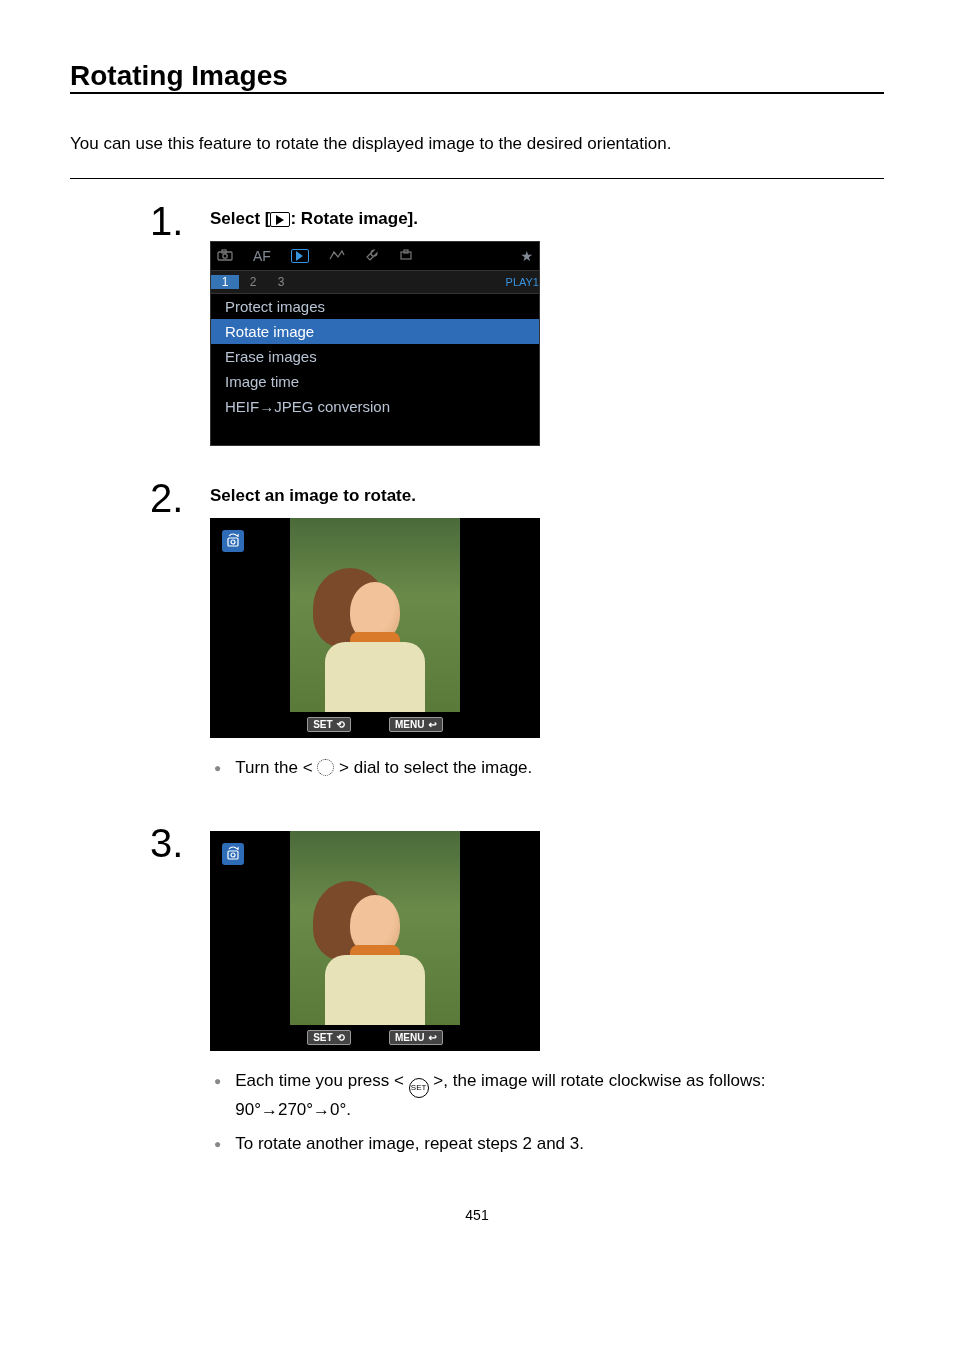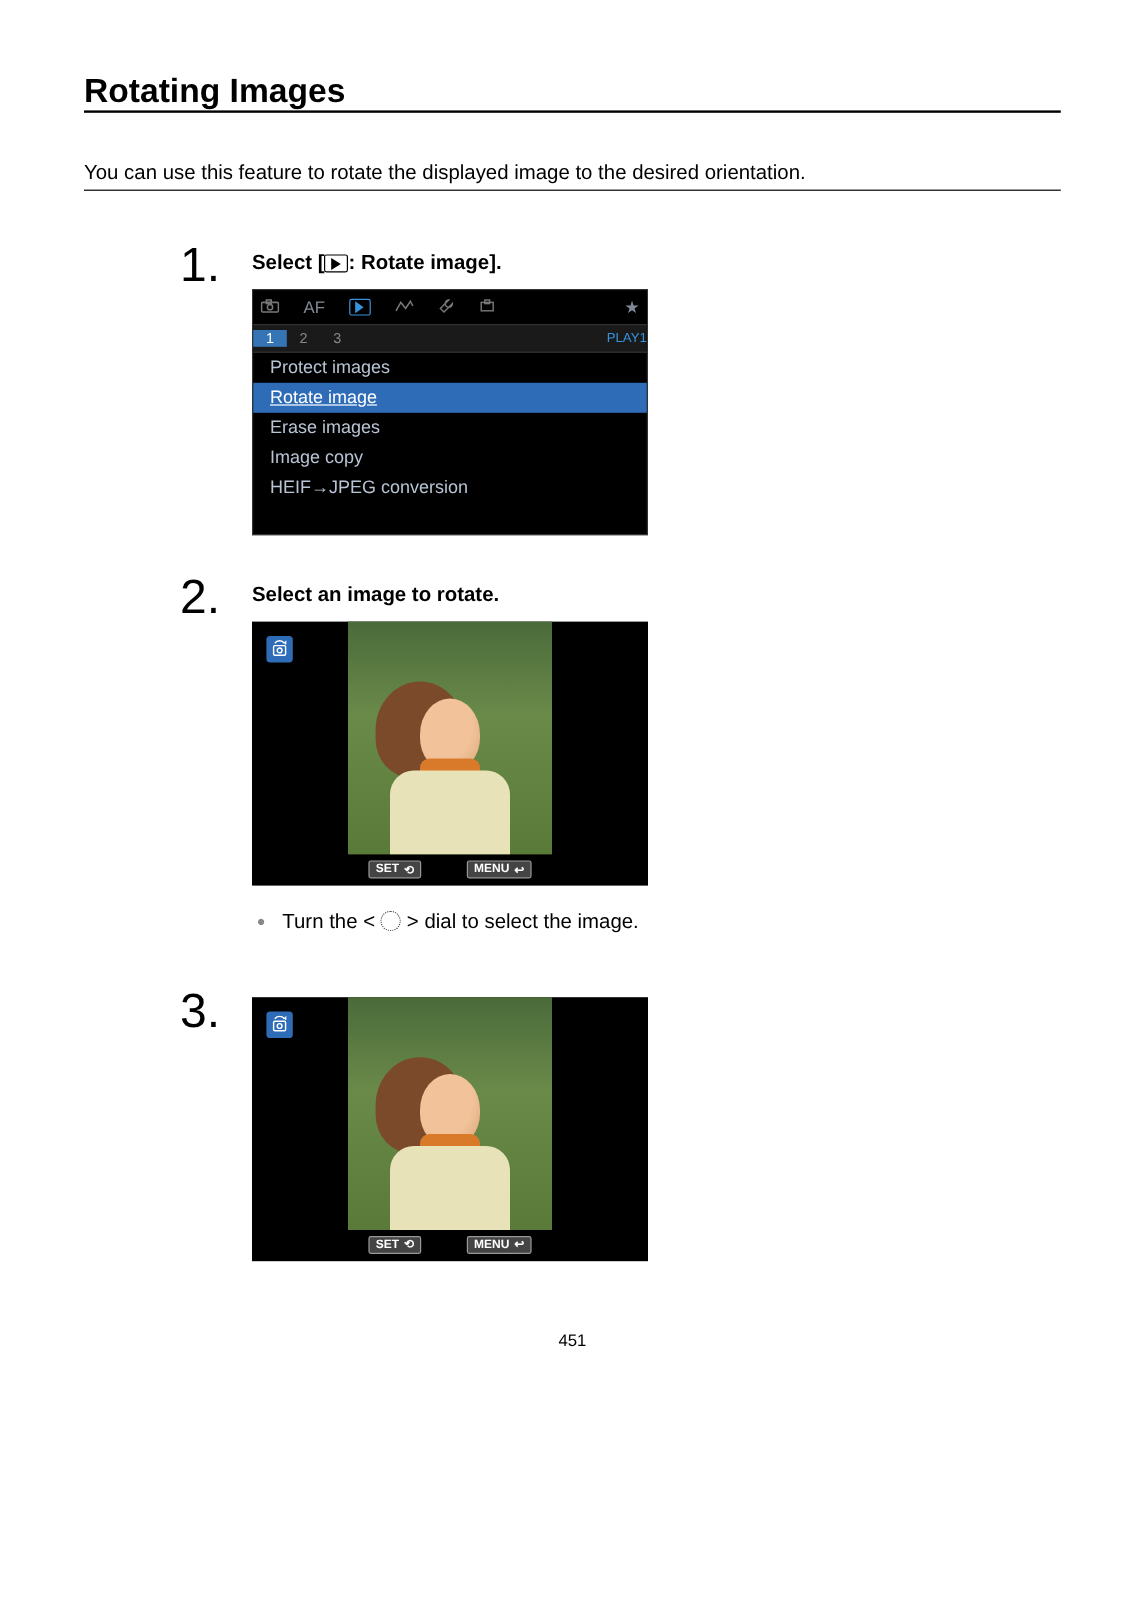--- a/index.html
+++ b/index.html
@@ -14,23 +14,23 @@
     .title {
       font-size: 28px;
       font-weight: bold;
       color: #000;
       padding-bottom: 0;
       border-bottom: 2px solid #000;
       margin-bottom: 40px;
     }
     .intro {
       font-size: 17px;
-      padding-bottom: 4px;
+      padding-bottom: 24px;
       border-bottom: 1px solid #000;
-      margin-bottom: 50px;
+      margin-bottom: 30px;
     }
     .steps {
       list-style: none;
       padding-left: 80px;
     }
     .step {
       display: flex;
       align-items: flex-start;
       margin-bottom: 40px;
     }
@@ -132,21 +132,20 @@
       font-size: 11px;
       padding-right: 0;
     }
     .menu-item {
       padding: 4px 14px;
       color: #b8c4d4;
     }
     .menu-item.selected {
       background: #2e6cb8;
       color: #fff;
-      text-decoration: underline;
     }
     .menu-blank { height: 26px; }
     
     .img-shot {
       width: 330px;
       height: 220px;
       background: #000;
       position: relative;
       margin-bottom: 18px;
     }
@@ -328,21 +327,21 @@
         </div>
         <div class="menu-subtabs">
           <span class="subtab active">1</span>
           <span class="subtab">2</span>
           <span class="subtab">3</span>
           <span class="subtab-label">PLAY1</span>
         </div>
         <div class="menu-item">Protect images</div>
         <div class="menu-item selected">Rotate image</div>
         <div class="menu-item">Erase images</div>
-        <div class="menu-item">Image copy</div>
+        <div class="menu-item">Image time</div>
         <div class="menu-item">HEIF→JPEG conversion</div>
         <div class="menu-blank"></div>
       </div>
     </div>
   </li>
 
   <li class="step">
     <div class="step-num">2</div>
     <div class="step-body">
       <div class="step-title">Select an image to rotate.</div>
@@ -408,18 +407,28 @@
           <span class="btn-tag">
             <span>SET</span>
             <span class="mini-rotate">⟲</span>
           </span>
           <span class="btn-tag">
             <span>MENU</span>
             <span>↩</span>
           </span>
         </div>
       </div>
+      <ul class="sub-bullets">
+        <li>
+          <span>
+            <span>Each time you press &lt; </span><span class="set-icon">SET</span><span> &gt;, the image will rotate clockwise as follows: 90°→270°→0°.</span>
+          </span>
+        </li>
+        <li>
+          <span>To rotate another image, repeat steps 2 and 3.</span>
+        </li>
+      </ul>
     </div>
   </li>
 
 </ol>
 
 <div class="pagenum">451</div>
 
 </body></html>

